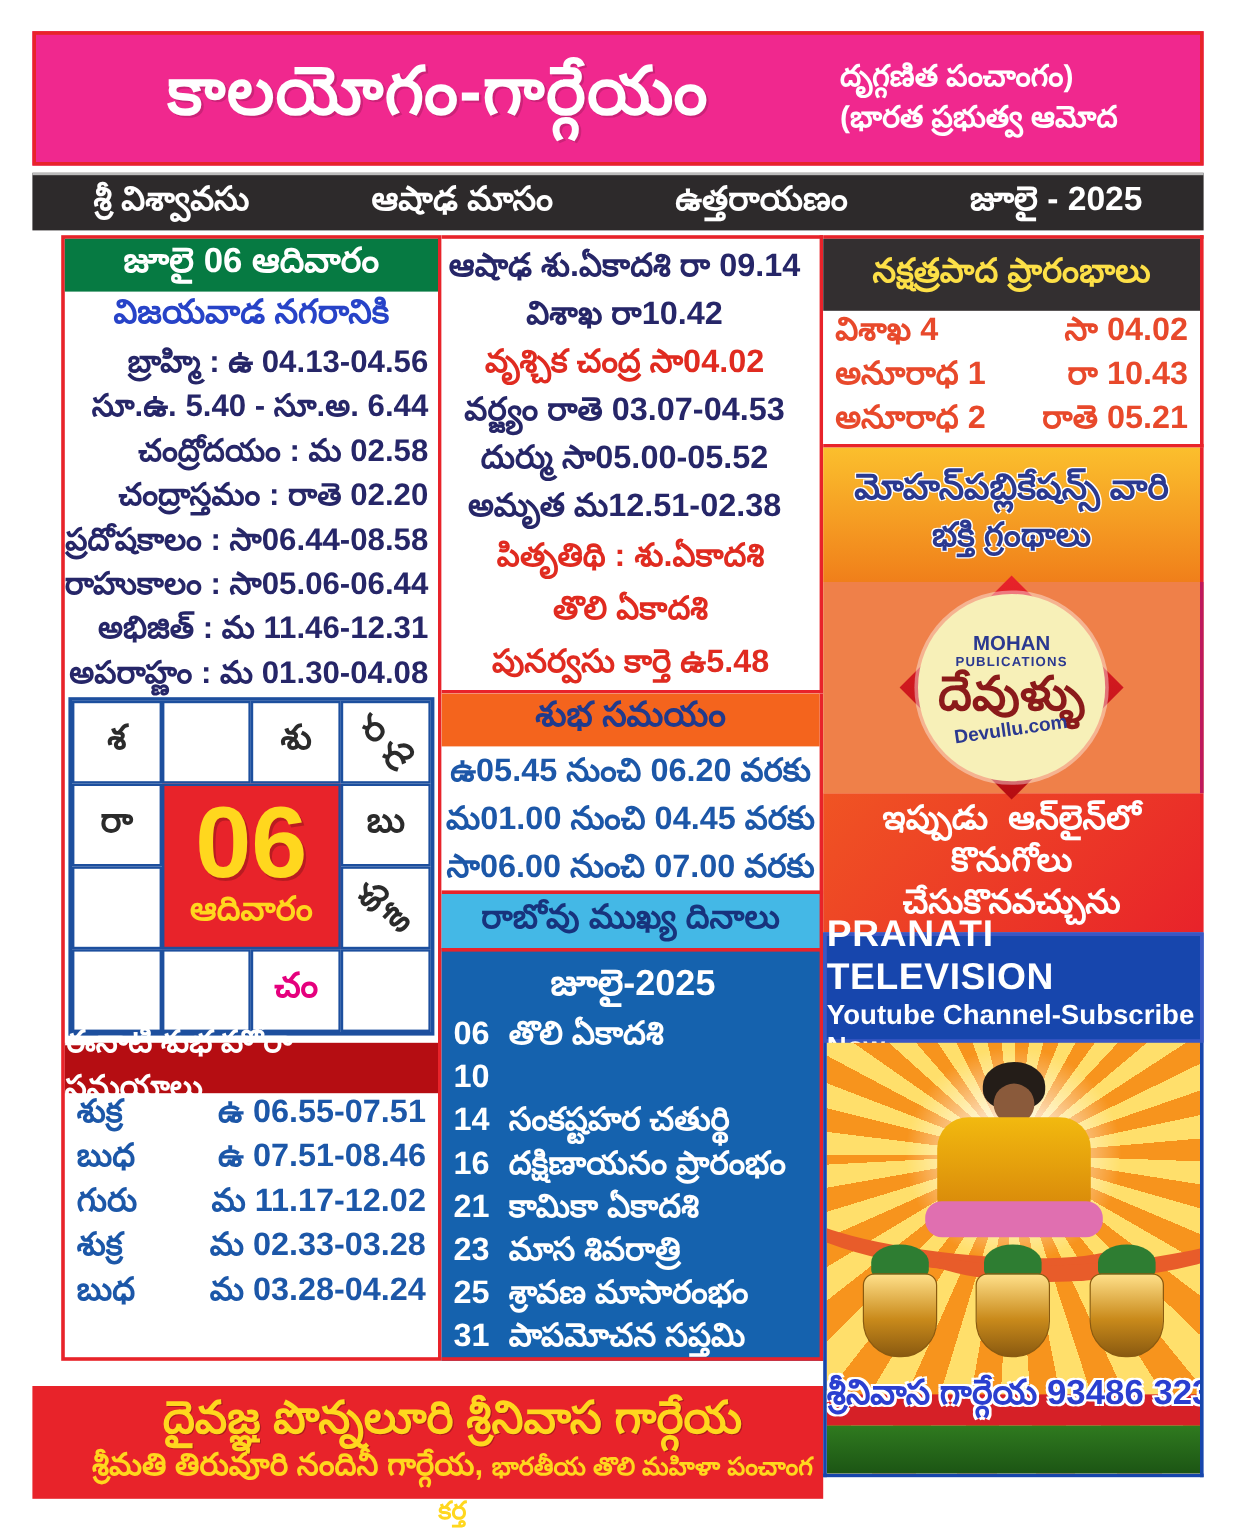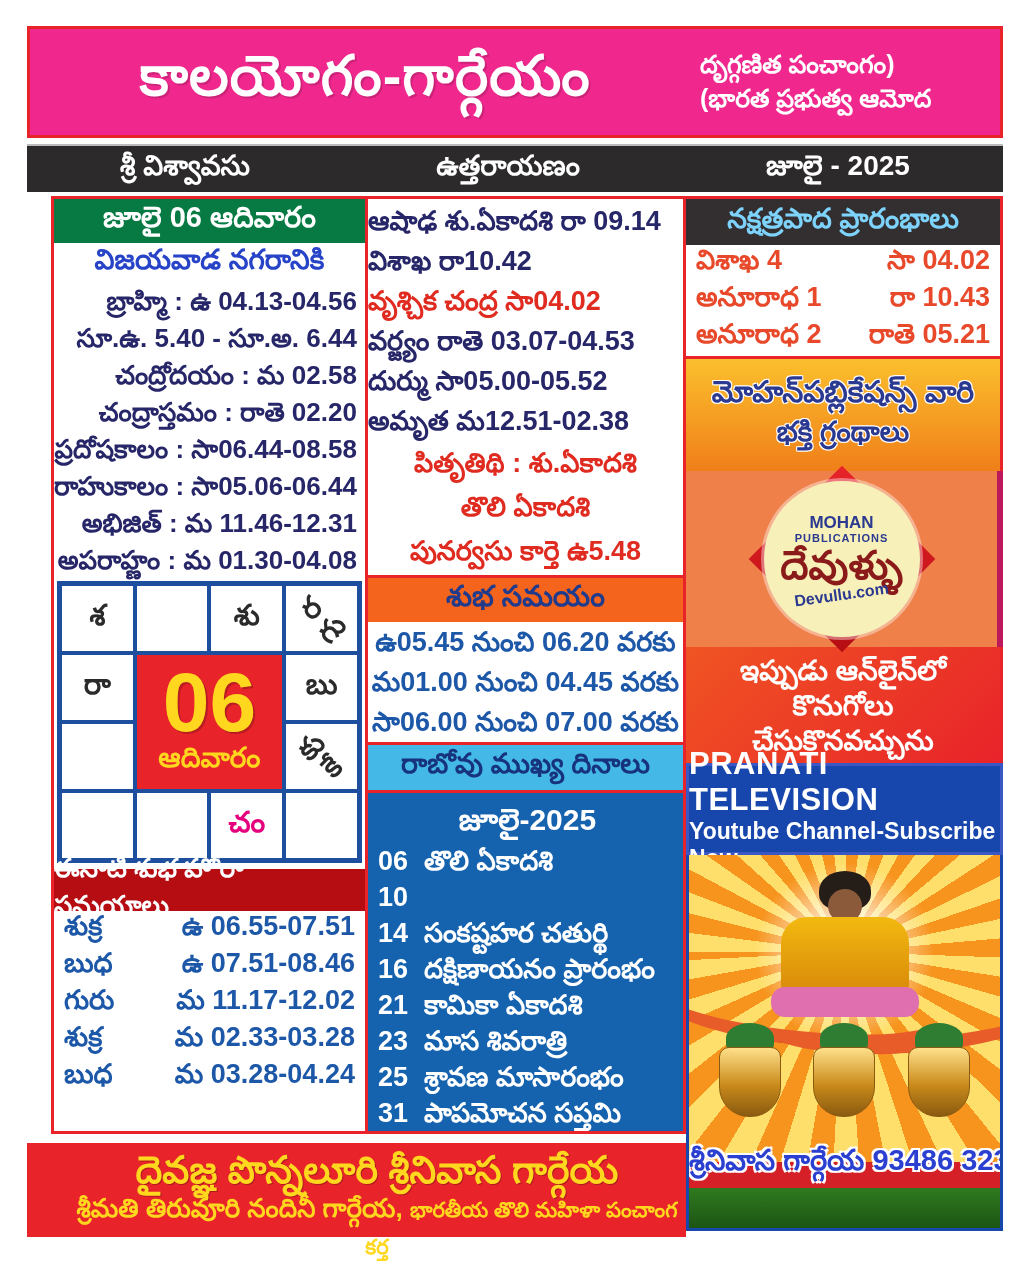--- a/index.html
+++ b/index.html
@@ -35,55 +35,55 @@
   .rcenter { grid-column:2/4; grid-row:2/4; background:#e8232a; display:flex; flex-direction:column; align-items:center; justify-content:center; border:2px solid #1d4f9e; }
   .rcenter .num { color:#ffd71e; font-size:84px; font-weight:bold; line-height:.95; text-shadow:2px 2px 0 rgba(0,0,0,.2); }
   .rcenter .day { color:#ffd71e; font-size:28px; font-weight:bold; }
   .chan { color:#e5007d; }
 
   .hora-hdr { margin-top:4px; height:42px; background:#b50d12; color:#fff; font-size:26px; font-weight:bold; display:flex; align-items:center; justify-content:center; }
   .hora-row { height:37px; display:flex; justify-content:space-between; align-items:center; padding:0 10px; color:#1c57a8; font-size:27px; font-weight:bold; }
 
   
   .m-top { border:3px solid #e8232a; border-left:0; height:390px; background:#fff; padding-top:2px; }
-  .m-line { height:40px; line-height:40px; font-size:27px; font-weight:bold; text-align:left; padding-right:10px; white-space:nowrap; }
+  .m-line { height:40px; line-height:40px; font-size:27px; font-weight:bold; text-align:center; padding-right:10px; white-space:nowrap; }
   .m-line.navy { color:#262668; }
   .m-line.red { color:#e02b20; }
   .m-line.center { text-align:center; padding-right:0; height:44px; line-height:44px; }
 
   .shubha { border:3px solid #e8232a; border-left:0; border-top:0; background:#fff; }
   .shubha-hdr { height:44px; background:#f4641d; color:#203a8c; font-size:29px; font-weight:bold; display:flex; align-items:center; justify-content:center; }
   .shubha-row { height:40px; line-height:40px; color:#1c57a8; font-size:27px; font-weight:bold; text-align:center; white-space:nowrap; }
 
   .up-hdr { height:46px; background:#44b8e6; color:#17337d; font-size:28px; font-weight:bold; display:flex; align-items:center; justify-content:center; border:3px solid #e8232a; border-left:0; border-top:0; border-bottom:0; }
   .up-body { flex:1; background:#1562ae; border:3px solid #e8232a; border-left:0; padding:4px 0 0 4px; }
   .up-month { color:#fff; font-size:30px; font-weight:bold; text-align:center; height:46px; line-height:46px; }
   .up-item { display:flex; color:#fff; font-size:27px; font-weight:bold; height:36px; line-height:36px; }
   .up-item .d { width:52px; text-align:left; padding-left:6px; }
 
   
   .nak { border:3px solid #e8232a; border-left:0; background:#fff; }
-  .nak-hdr { height:46px; background:#332f30; color:#7dd3fc; font-size:28px; font-weight:bold; display:flex; align-items:center; justify-content:center; }
+  .nak-hdr { height:60px; background:#332f30; color:#fde047; font-size:28px; font-weight:bold; display:flex; align-items:center; justify-content:center; }
   .nak-row { height:37px; display:flex; justify-content:space-between; align-items:center; padding:0 10px; color:#e8492b; font-size:27px; font-weight:bold; }
 
   .ad-top { height:112px; background:linear-gradient(180deg,#fbbf2d,#f07f1a); display:flex; flex-direction:column; align-items:center; justify-content:center; border-right:3px solid #e8232a; }
   .ad-line { color:#2b3990; font-weight:bold; text-shadow:-1px -1px 0 #fff,1px -1px 0 #fff,-1px 1px 0 #fff,1px 1px 0 #fff; }
   .ad-line1 { font-size:30px; }
   .ad-line2 { font-size:28px; }
 
-  .logo-area { height:176px; background:#ef8049; position:relative; border-right:6px solid #be185d; }
+  .logo-area { height:176px; background:#ef8049; position:relative; border-right:3px solid #be185d; }
   .logo-diamond { position:absolute; left:50%; top:50%; width:132px; height:132px; transform:translate(-50%,-50%) rotate(45deg); background:linear-gradient(135deg,#e8232a,#b50d12); }
   .logo-circle { position:absolute; left:50%; top:50%; transform:translate(-50%,-50%); width:156px; height:156px; border-radius:50%; background:#f7f0b8; display:flex; flex-direction:column; align-items:center; justify-content:center; box-shadow:0 0 0 3px rgba(255,255,255,.4); }
   .logo-top { color:#2b3990; font-weight:bold; font-size:17px; line-height:1.05; }
   .logo-top2 { color:#2b3990; font-weight:bold; font-size:11px; letter-spacing:1px; }
   .logo-main { color:#8b1a1a; font-weight:bold; font-size:40px; line-height:1.05; }
   .logo-site { color:#2b3990; font-weight:bold; font-size:16px; transform:rotate(-8deg); }
 
   .online { height:116px; background:linear-gradient(135deg,#f05423,#e8232a); color:#fff; font-weight:bold; display:flex; flex-direction:column; align-items:center; justify-content:center; border-right:3px solid #e8232a; }
-  .online div { font-size:28px; line-height:1.25; }
+  .online div { font-size:28px; line-height:1.25;font-family:Liberation Mono, monospace; }
 
   .pranati { height:92px; background:#1746ad; border:3px solid #3a57c4; display:flex; flex-direction:column; align-items:center; justify-content:center; }
   .pranati .l1 { color:#fff; font-weight:bold; font-size:31px; letter-spacing:.5px; }
   .pranati .l2 { color:#fff; font-weight:bold; font-size:23px; }
 
   .photo { flex:1; position:relative; overflow:hidden; border:3px solid #1746ad; border-top:0;
     background:
       radial-gradient(circle at 50% 26%, rgba(255,255,255,.85) 0 26px, rgba(255,255,255,0) 90px),
       repeating-conic-gradient(from -90deg at 50% 26%, #ffdf6b 0deg 7deg, #f7941d 7deg 14deg); }
   .hair { position:absolute; left:50%; top:16px; transform:translateX(-50%); width:52px; height:40px; background:#241d18; border-radius:50% 50% 42% 42%; }
@@ -96,41 +96,42 @@
   .pots { position:absolute; left:0; right:0; top:168px; display:flex; justify-content:space-around; padding:0 14px; }
   .pot { position:relative; width:70px; height:96px; }
   .pot .leaf { position:absolute; top:0; left:50%; transform:translateX(-50%); width:48px; height:30px; background:#2e7d32; border-radius:50% 50% 30% 30%; }
   .pot .body { position:absolute; top:24px; left:50%; transform:translateX(-50%); width:62px; height:70px; background:linear-gradient(180deg,#ffe08a,#c98a1b 55%,#8a5a10); border-radius:10px 10px 30px 30px; border:1px solid #8a5a10; }
   .cloth { position:absolute; left:0; right:0; bottom:40px; height:26px; background:#d62027; }
   .grass { position:absolute; left:0; right:0; bottom:0; height:40px; background:linear-gradient(180deg,#2f7a1f,#1c5514); }
   .caption { position:absolute; left:0; right:0; bottom:44px; text-align:center; color:#2b3fd0; font-weight:bold; font-size:29px; white-space:nowrap;
     text-shadow:-2px -2px 0 #fff,2px -2px 0 #fff,-2px 2px 0 #fff,2px 2px 0 #fff; }
 
   
-  .footer-strip { margin-top:9px; width:659px; height:94px; background:#e8232a; text-align:center; padding-top:6px;padding-left:41px; }
+  .footer-strip { margin-top:21px; width:659px; height:94px; background:#e8232a; text-align:center; padding-top:6px;padding-left:41px; }
   .f1 { color:#ffd71e; font-size:38px; font-weight:bold; line-height:1.15; text-shadow:1px 1px 0 rgba(0,0,0,.25); }
   .f2 { color:#ffd71e; font-size:26px; font-weight:bold; }
   .f2 .small { font-size:21px; }
 </style>
 </head>
 <body>
 
 <div class="page">
   <div class="inner">
 
     <div class="header-box">
       <div class="header-title">కాలయోగం-గార్గేయం</div>
       <div class="header-sub">
         <div>దృగ్గణిత పంచాంగం)</div>
         <div>(భారత ప్రభుత్వ ఆమోద</div>
       </div>
     </div>
 
     <div class="month-bar">
       <span>శ్రీ విశ్వావసు</span>
+      <span>ఆషాఢ మాసం</span>
       <span>ఉత్తరాయణం</span>
       <span>జూలై - 2025</span>
     </div>
 
     <div class="content-row">
       <div class="left-mid">
         <div class="cols">
 
           <div class="col-left">
             <div class="green-hdr">జూలై 06 ఆదివారం</div>

